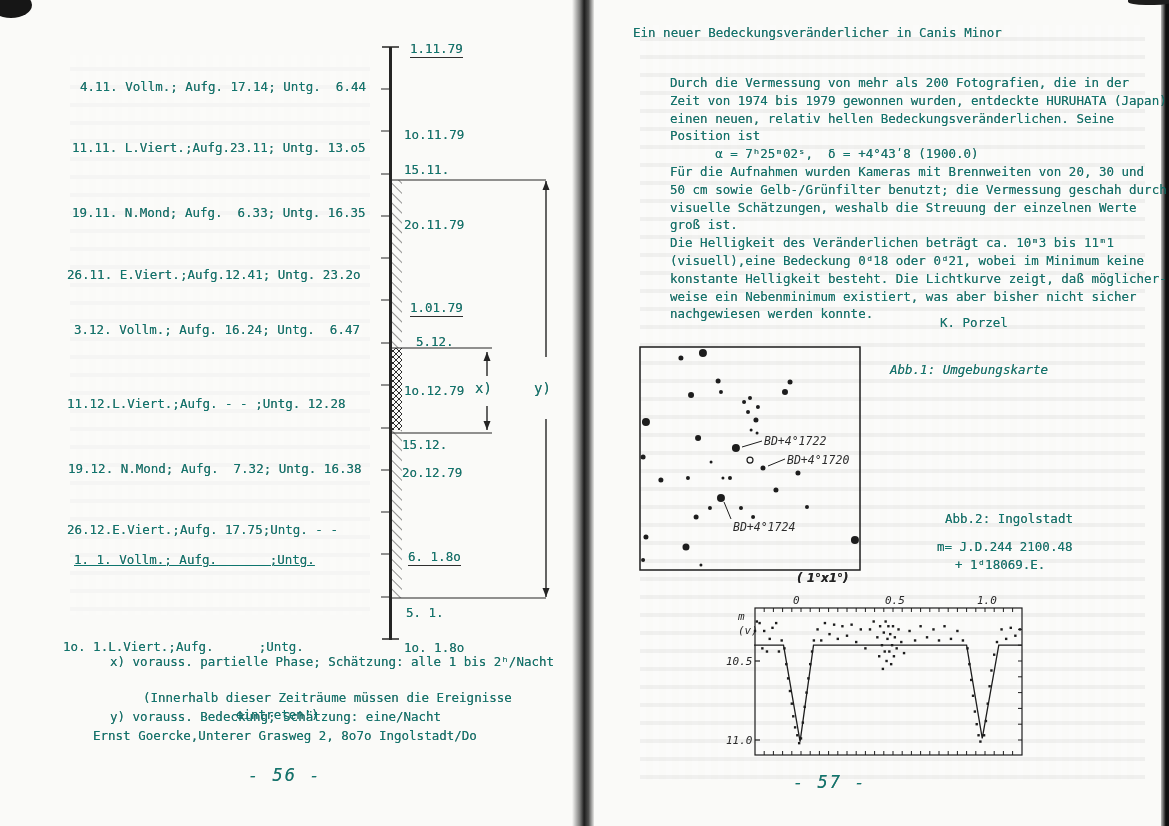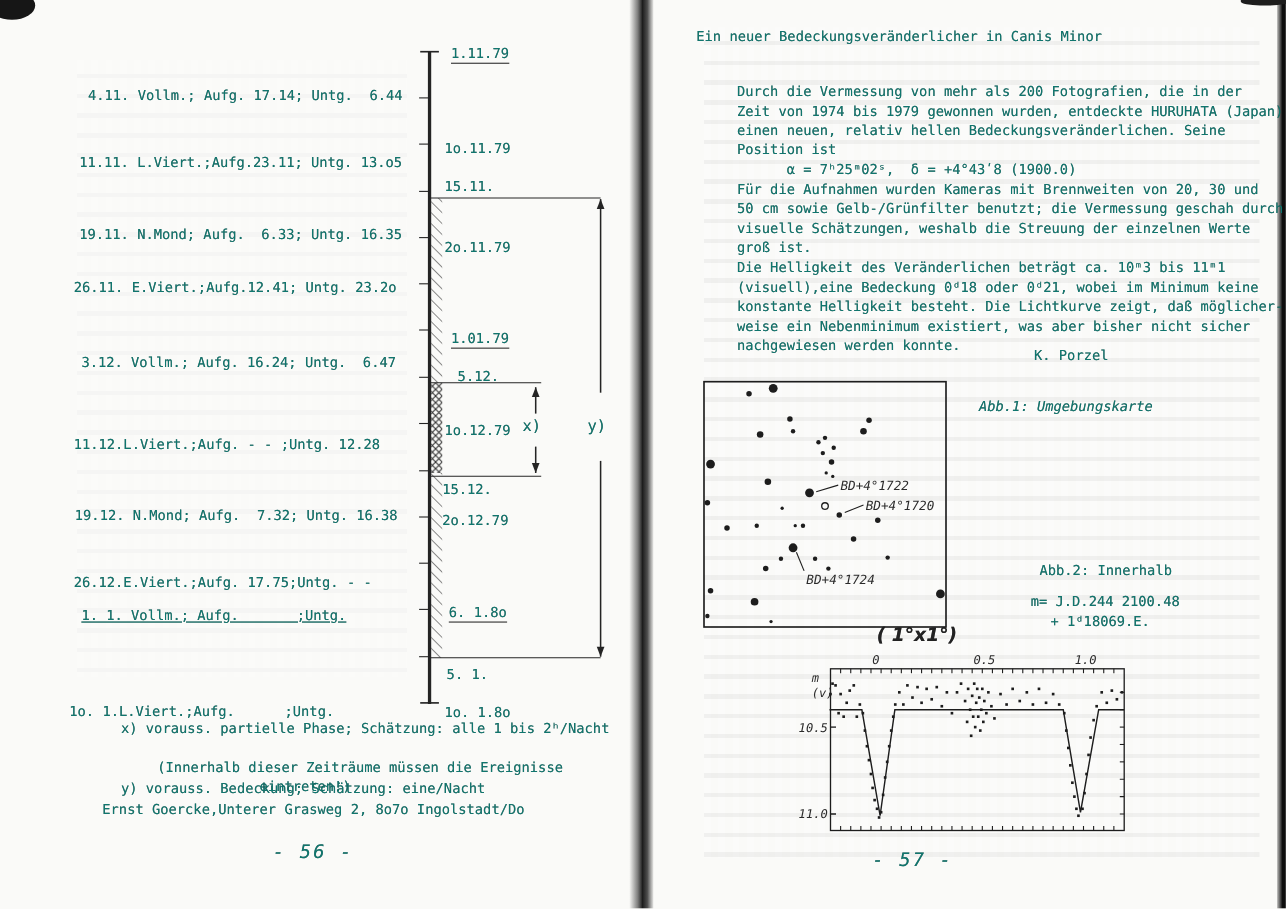--- a/index.html
+++ b/index.html
@@ -3,21 +3,21 @@
 <meta charset="utf-8">
 <style>
   html,body{margin:0;padding:0;}
   body{width:1169px;height:826px;position:relative;overflow:hidden;
        background:#fafaf8;font-family:"DejaVu Sans Mono","Liberation Mono",monospace;}
   .txt{position:absolute;white-space:pre;color:#0f766e;font-size:12.5px;line-height:15px;
        text-shadow:0 0 .5px rgba(20,20,20,.55);}
   .body-block{line-height:17.8px;}
   .u{border-bottom:1.5px solid #2e2e2e;padding-bottom:1px;}
   .hand{font-size:17px;font-style:italic;letter-spacing:2px;}
-  .fig-label{font-family:"DejaVu Sans",sans-serif;font-style:italic;font-size:17px;color:#222;}
+  .fig-label{font-family:"DejaVu Sans",sans-serif;font-style:italic;font-size:12px;color:#222;}
   .bleed{position:absolute;pointer-events:none;filter:blur(.7px);opacity:.55;
     background:
       repeating-linear-gradient(to bottom, transparent 0 12px, rgba(90,90,90,.12) 12px 16px, transparent 16px 18px),
       repeating-linear-gradient(to right, rgba(255,255,255,.55) 0 6px, transparent 6px 13px);}
   .gutter{position:absolute;top:0;height:826px;left:572px;width:22px;
     background:linear-gradient(to right, rgba(0,0,0,0), rgba(25,25,25,.55) 35%, rgba(10,10,10,.92) 55%, rgba(20,20,20,.75) 75%, rgba(0,0,0,.08));}
   .edge-right{position:absolute;top:0;right:0;width:8px;height:826px;
     background:linear-gradient(to right, rgba(0,0,0,.25), #0e0e0e 60%);}
   .corner-tl{position:absolute;left:-10px;top:-8px;width:42px;height:26px;border-radius:50%;background:#161616;}
   .corner-tr{position:absolute;left:1128px;top:-4px;width:44px;height:9px;border-radius:40%;background:#1d1d1d;}
@@ -31,21 +31,21 @@
 <div class="gutter"></div>
 <div class="edge-right"></div>
 <div class="corner-tl"></div>
 <div class="corner-tr"></div>
 
 <div>
   <div id="moon-rows">
       <div class="txt" style="left: 80px; top: 79px;">4.11. Vollm.; Aufg. 17.14; Untg.  6.44</div>
       <div class="txt" style="left: 72px; top: 140px;">11.11. L.Viert.;Aufg.23.11; Untg. 13.o5</div>
       <div class="txt" style="left: 72px; top: 205px;">19.11. N.Mond; Aufg.  6.33; Untg. 16.35</div>
-      <div class="txt" style="left: 67px; top: 253px;">26.11. E.Viert.;Aufg.12.41; Untg. 23.2o</div>
+      <div class="txt" style="left: 67px; top: 267px;">26.11. E.Viert.;Aufg.12.41; Untg. 23.2o</div>
       <div class="txt" style="left: 74px; top: 322px;">3.12. Vollm.; Aufg. 16.24; Untg.  6.47</div>
       <div class="txt" style="left: 67px; top: 396px;">11.12.L.Viert.;Aufg. - - ;Untg. 12.28</div>
       <div class="txt" style="left: 68px; top: 461px;">19.12. N.Mond; Aufg.  7.32; Untg. 16.38</div>
       <div class="txt" style="left: 67px; top: 522px;">26.12.E.Viert.;Aufg. 17.75;Untg. - -</div>
       <div class="txt" style="left: 74px; top: 552px; text-decoration: underline;">1. 1. Vollm.; Aufg.       ;Untg.</div>
       <div class="txt" style="left: 63px; top: 639px;">1o. 1.L.Viert.;Aufg.      ;Untg.</div>
     </div>
   <div id="timeline-labels">
       <div class="txt u" style="left: 410px; top: 41px;">1.11.79</div>
       <div class="txt" style="left: 404px; top: 127px;">1o.11.79</div>
@@ -84,21 +84,21 @@
 visuelle Schätzungen, weshalb die Streuung der einzelnen Werte
 groß ist.
 Die Helligkeit des Veränderlichen beträgt ca. 10ᵐ3 bis 11ᵐ1
 (visuell),eine Bedeckung 0ᵈ18 oder 0ᵈ21, wobei im Minimum keine
 konstante Helligkeit besteht. Die Lichtkurve zeigt, daß möglicher-
 weise ein Nebenminimum existiert, was aber bisher nicht sicher
 nachgewiesen werden konnte.</div>
   <div class="txt" style="left:940px;top:315px;">K. Porzel</div>
   <div class="txt" style="left:890px;top:362px;font-style:italic;">Abb.1: Umgebungskarte</div>
   <div class="txt fig-label" style="left:797px;top:571px;font-weight:bold;">( 1°x1°)</div>
-  <div class="txt" style="left:945px;top:511px;">Abb.2: Innerhalb</div>
+  <div class="txt" style="left:945px;top:511px;">Abb.2: Ingolstadt</div>
   <div class="txt" style="left:937px;top:539px;">m= J.D.244 2100.48</div>
   <div class="txt" style="left:955px;top:557px;">+ 1ᵈ18069.E.</div>
   <div class="txt hand" style="left:793px;top:775px;">- 57 -</div>
 </div>
 
 <svg id="gfx" width="1169" height="826" style="position:absolute;left:0;top:0;pointer-events:none;">
   <defs>
     <pattern id="hatchD" width="7" height="7" patternUnits="userSpaceOnUse" patternTransform="rotate(-45)">
       <line x1="0" y1="0" x2="0" y2="7" stroke="#2e2e2e" stroke-width="1"></line>
     </pattern>

